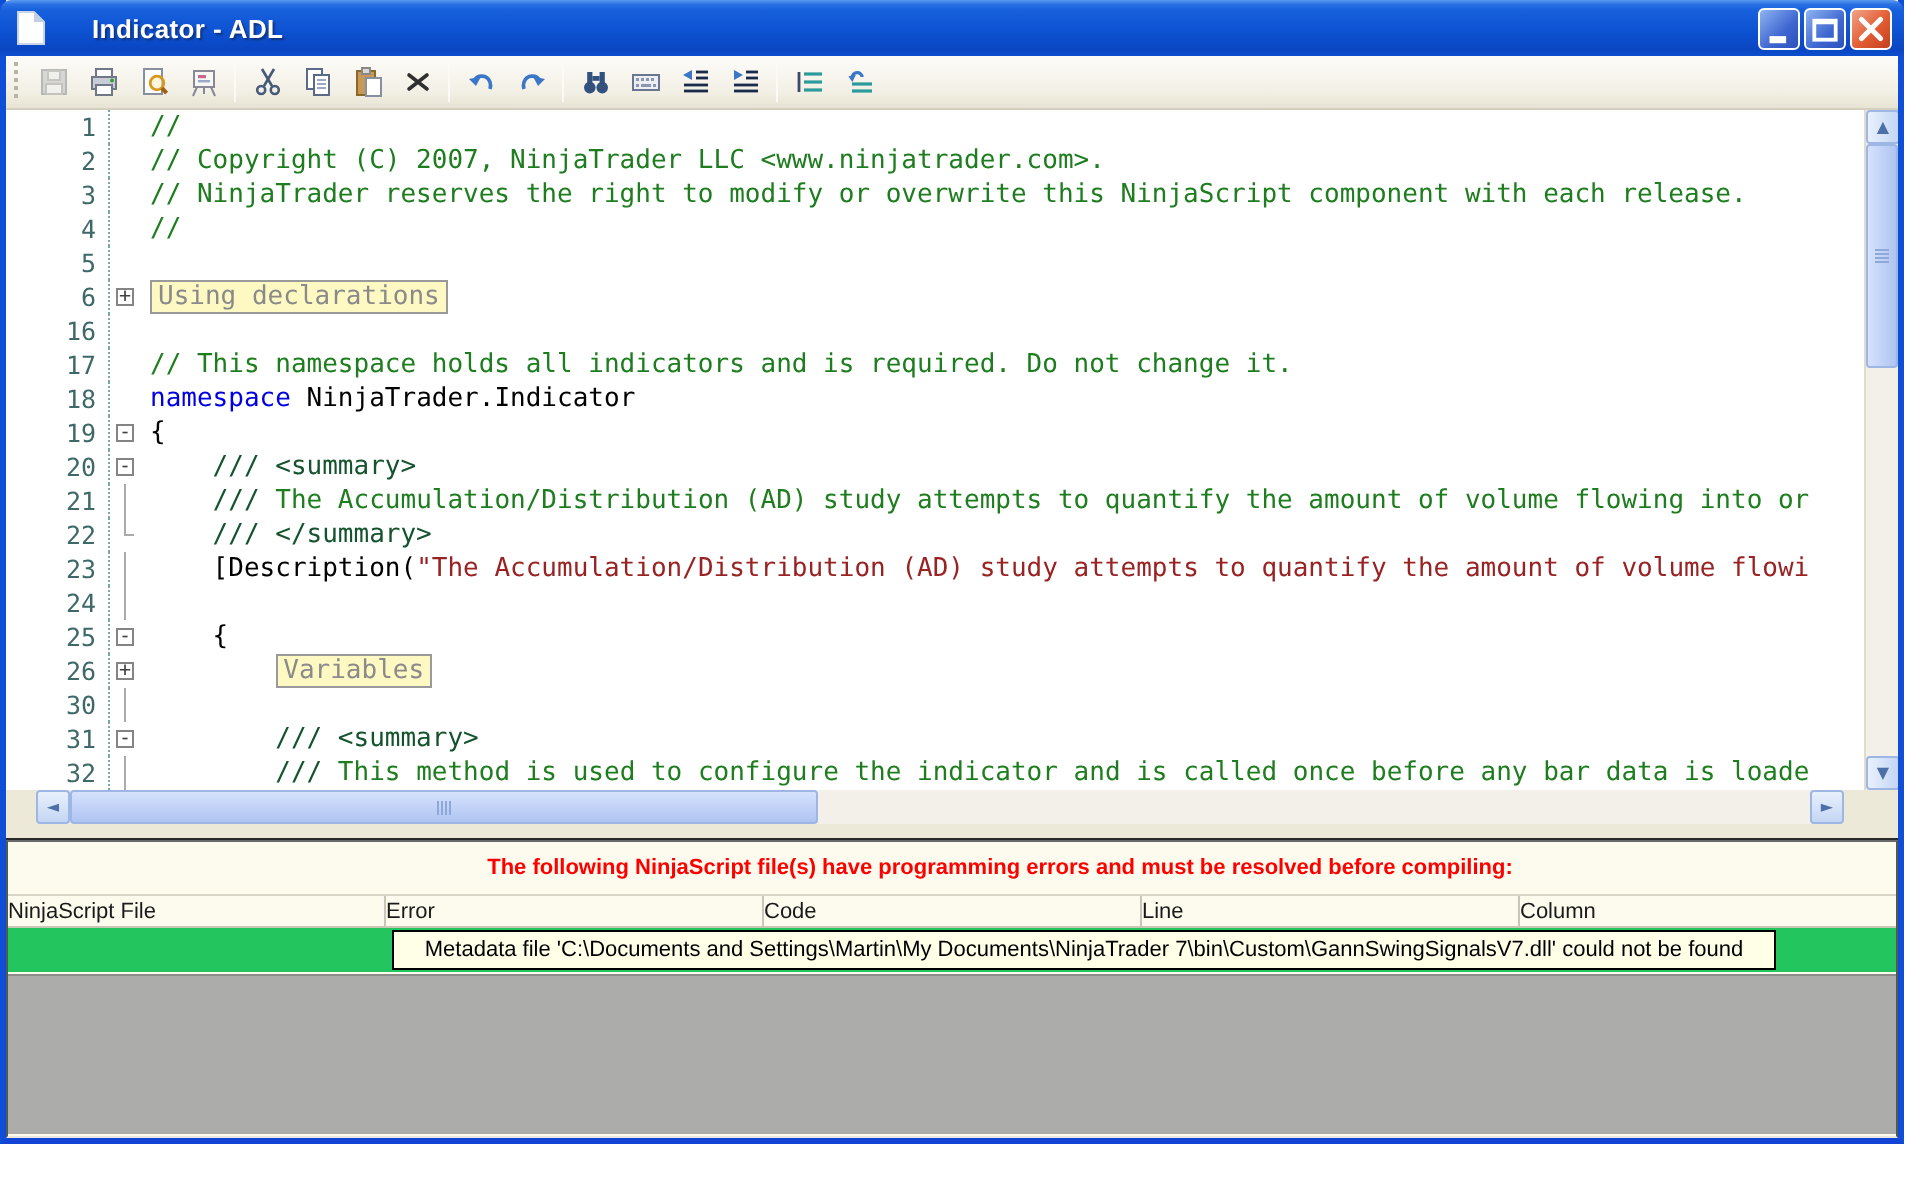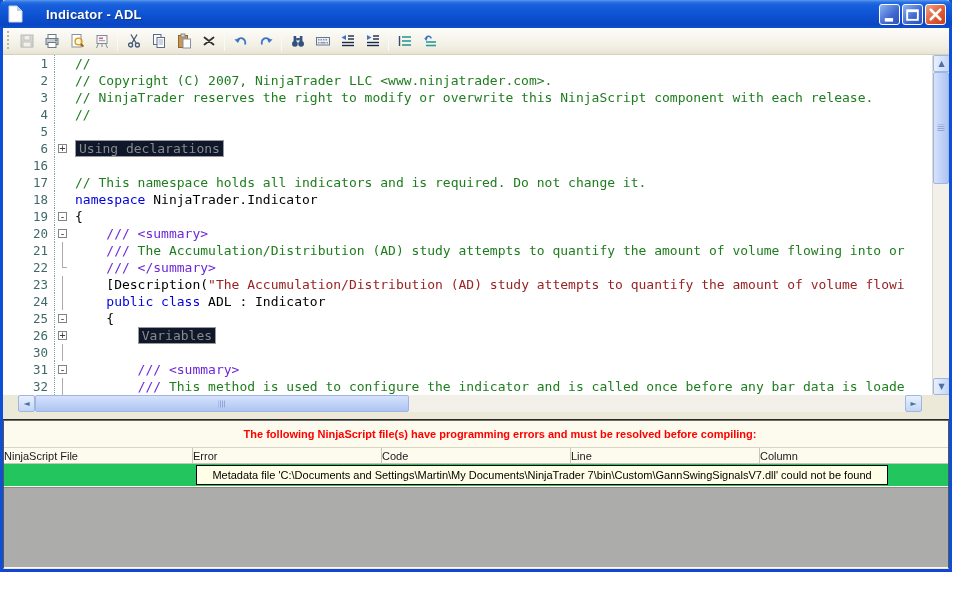--- a/index.html
+++ b/index.html
@@ -40,25 +40,25 @@
     border-right:1px dotted #7AA8A8; font-size:12.5px; }
   .fold { flex:none; width:16px; position:relative; }
   .fold-plus,.fold-minus { position:absolute; left:3px; top:4px; width:9px; height:9px;
     border:1px solid #848484; background:#FFF; font-size:10px; line-height:7px; text-align:center;
     color:#404040; font-family:"DejaVu Sans Mono",monospace; }
   .fold-line { position:absolute; left:7px; top:0; width:1px; height:17px; background:#ABABAB; }
   .fold-end { position:absolute; left:7px; top:0; width:5px; height:9px;
     border-left:1px solid #ABABAB; border-bottom:1px solid #ABABAB; }
   .code { padding-left:4px; }
   .seg-cmt { color:#1E7D1E; }
-  .seg-doc { color:#6d28d9; }
+  .seg-doc { color:#14532d; }
   .seg-kw  { color:#0000E0; }
   .seg-str { color:#992222; }
   .seg-pl  { color:#000000; }
-  .seg-box { color:#8A8A8A; border:1px solid #9A9A9A; background:#0f172a; padding:0 3px; }
+  .seg-box { color:#8A8A8A; border:1px solid #9A9A9A; background:#fef9c3; padding:0 3px; }
 
   
   .vscroll { position:absolute; right:0; top:0; bottom:0; width:17px; background:#F2F0E8; border-left:1px solid #E0DCCE; display:flex; flex-direction:column; }
   .hband { position:absolute; left:0; right:0; top:395px; height:17px; background:#ECE9D8; }
   .hscroll { position:absolute; left:15px; right:27px; top:0; height:17px; background:#F2F0E8; display:flex; }
   .sarrow { flex:none; width:17px; height:17px; background:linear-gradient(180deg,#E8F0FC,#C4D6F4); border:1px solid #9EB6E4; border-radius:2px;
     color:#4D6FA8; font-size:8px; display:flex; align-items:center; justify-content:center; font-family:"DejaVu Sans",sans-serif; }
   .vscroll .sarrow { width:17px; background:linear-gradient(90deg,#E8F0FC,#C4D6F4); }
   .strack { position:relative; flex:1; }
   .sthumb { position:absolute; background:linear-gradient(90deg,#D6E2FC 0%,#C2D3F8 50%,#AEC4F0 100%); border:1px solid #9EB6E4; border-radius:2px; }
@@ -269,21 +269,21 @@
         <div class="cl"><span class="ln">5</span><span class="fold"></span><span class="code"></span></div>
         <div class="cl"><span class="ln">6</span><span class="fold"><span class="fold-plus">+</span></span><span class="code"><span class="seg-box">Using declarations</span></span></div>
         <div class="cl"><span class="ln">16</span><span class="fold"></span><span class="code"></span></div>
         <div class="cl"><span class="ln">17</span><span class="fold"></span><span class="code"><span class="seg-cmt">// This namespace holds all indicators and is required. Do not change it.</span></span></div>
         <div class="cl"><span class="ln">18</span><span class="fold"></span><span class="code"><span class="seg-kw">namespace</span><span class="seg-pl"> NinjaTrader.Indicator</span></span></div>
         <div class="cl"><span class="ln">19</span><span class="fold"><span class="fold-minus">-</span></span><span class="code"><span class="seg-pl">{</span></span></div>
         <div class="cl"><span class="ln">20</span><span class="fold"><span class="fold-minus">-</span></span><span class="code"><span class="seg-doc">    /// &lt;summary&gt;</span></span></div>
         <div class="cl"><span class="ln">21</span><span class="fold"><span class="fold-line"></span></span><span class="code"><span class="seg-pl">    </span><span class="seg-doc">///</span><span class="seg-cmt"> The Accumulation/Distribution (AD) study attempts to quantify the amount of volume flowing into or</span></span></div>
         <div class="cl"><span class="ln">22</span><span class="fold"><span class="fold-end"></span></span><span class="code"><span class="seg-doc">    /// &lt;/summary&gt;</span></span></div>
         <div class="cl"><span class="ln">23</span><span class="fold"><span class="fold-line"></span></span><span class="code"><span class="seg-pl">    [Description(</span><span class="seg-str">"The Accumulation/Distribution (AD) study attempts to quantify the amount of volume flowi</span></span></div>
-        <div class="cl"><span class="ln">24</span><span class="fold"><span class="fold-line"></span></span><span class="code"><span class="seg-pl">    </span><span class="seg-kw">public</span><span class="seg-pl"> </span><span class="seg-kw">class</span><span class="seg-pl"> ADL : Indicator</span></span></div>
+        <div class="cl"><span class="ln">24</span><span class="fold"><span class="fold-line"></span></span></div>
         <div class="cl"><span class="ln">25</span><span class="fold"><span class="fold-minus">-</span></span><span class="code"><span class="seg-pl">    {</span></span></div>
         <div class="cl"><span class="ln">26</span><span class="fold"><span class="fold-plus">+</span></span><span class="code"><span class="seg-pl">        </span><span class="seg-box">Variables</span></span></div>
         <div class="cl"><span class="ln">30</span><span class="fold"><span class="fold-line"></span></span><span class="code"></span></div>
         <div class="cl"><span class="ln">31</span><span class="fold"><span class="fold-minus">-</span></span><span class="code"><span class="seg-doc">        /// &lt;summary&gt;</span></span></div>
         <div class="cl"><span class="ln">32</span><span class="fold"><span class="fold-line"></span></span><span class="code"><span class="seg-pl">        </span><span class="seg-doc">///</span><span class="seg-cmt"> This method is used to configure the indicator and is called once before any bar data is loade</span></span></div>
       </div>
     <div class="vscroll">
       <span class="sarrow">▲</span>
       <span class="strack">
         <span class="sthumb"></span>

